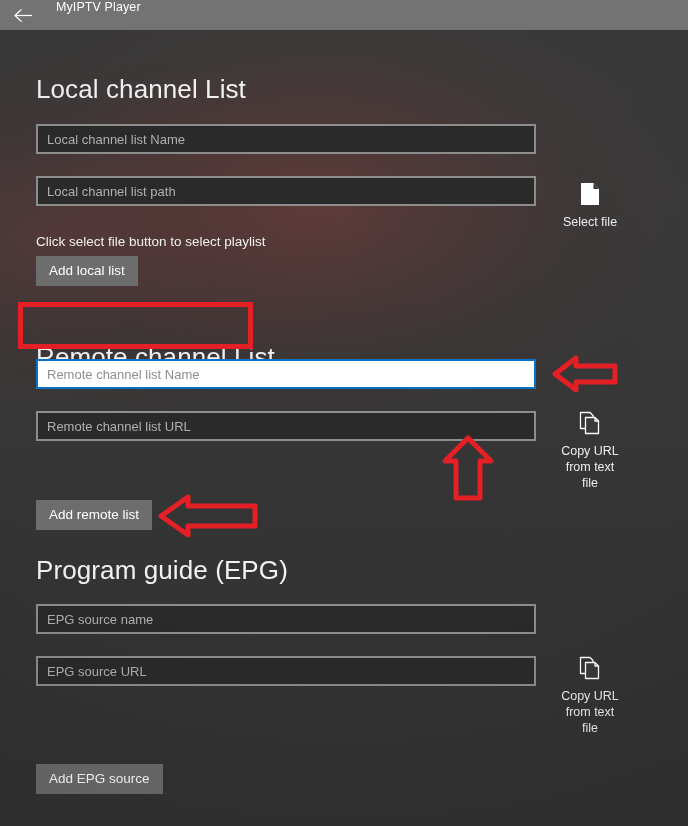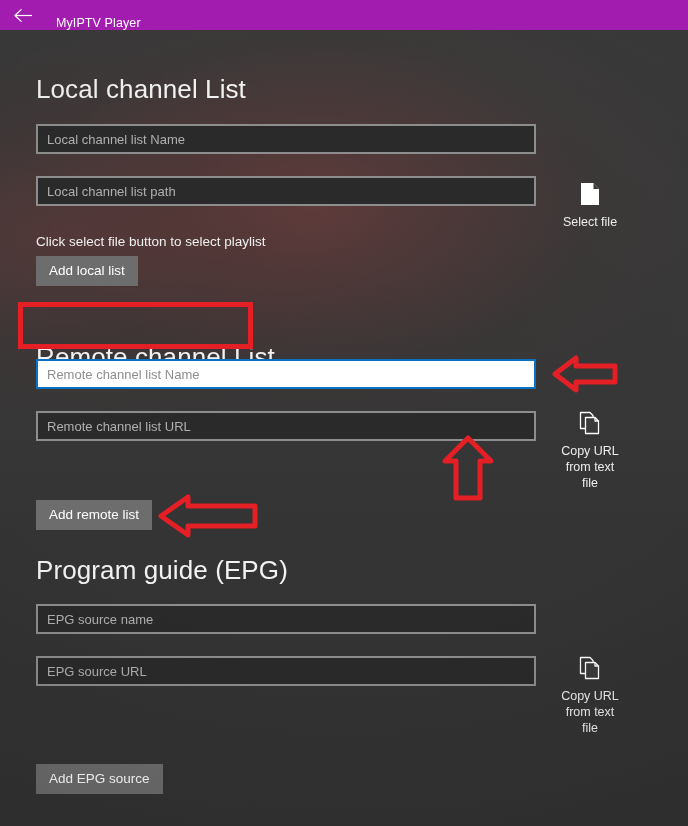--- a/index.html
+++ b/index.html
@@ -19,23 +19,23 @@
     overflow: hidden;
     background: #343434;
   }
 
   
   .titlebar {
     position: absolute;
     left: 0; top: 0;
     width: 688px;
     height: 30px;
-    background: #a21caf;
+    background: #737373;
     display: flex;
-    align-items: flex-end;
+    align-items: flex-start;
   }
   .back-btn {
     width: 46px;
     height: 30px;
     display: flex;
     align-items: center;
     justify-content: center;
     color: #ffffff;
   }
   .back-btn svg { display: block; }

